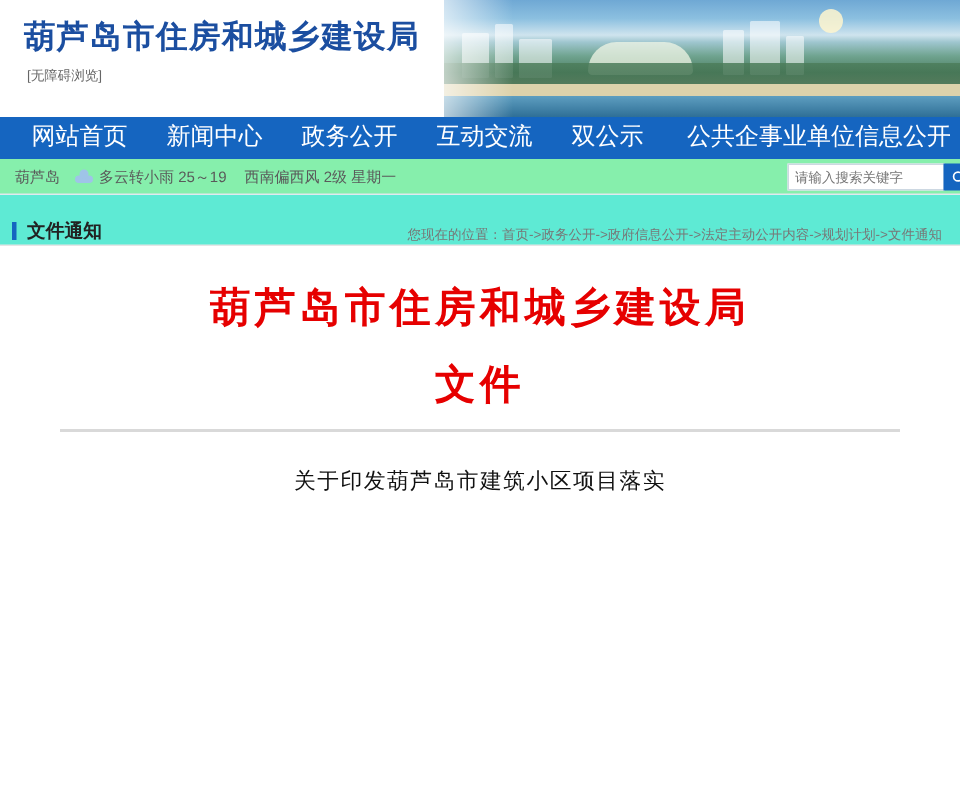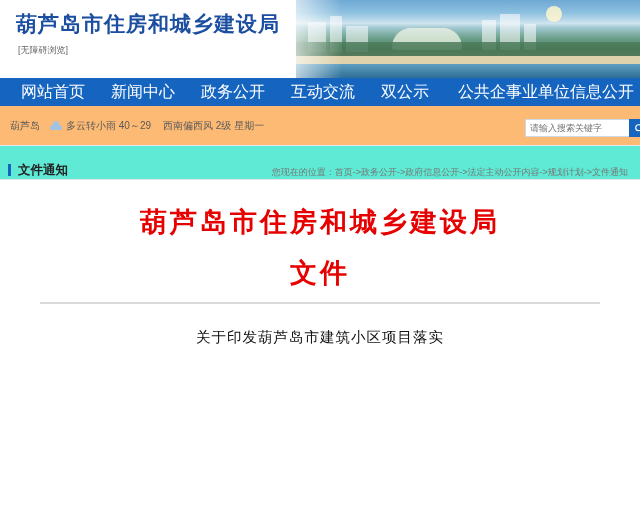--- a/index.html
+++ b/index.html
@@ -121,22 +121,22 @@
     font-size: 16px;
     padding: 0 13px;
     line-height: 28px;
     white-space: nowrap;
     cursor: pointer;
   }
   .nav-item.wide { padding: 0 16px; }
 
   
   .subbar {
-    height: 40px;
-    background: #fdba74;
+    height: 24px;
+    background: #86efac;
     border-bottom: 1px solid #e2e8ee;
     display: flex;
     align-items: center;
     padding: 0 10px;
     box-sizing: border-box;
     font-size: 10px;
     color: #5a5a5a;
     position: relative;
   }
   .subbar .city { margin-right: 10px; white-space: nowrap; }
@@ -160,21 +160,21 @@
     left: 3px; bottom: 3px;
     width: 6px; height: 6px;
     background: #9fc4e8;
     border-radius: 50%;
   }
   .subbar .weather { white-space: nowrap; margin-right: 12px; }
   .subbar .wind { white-space: nowrap; }
   .search-box {
     position: absolute;
     right: 10px;
-    top: 13px;
+    top: 3px;
     width: 105px;
     height: 18px;
     border: 1px solid #cdd8e2;
     background: #ffffff;
     display: flex;
     align-items: center;
     box-sizing: border-box;
   }
   .search-box input {
     border: none;
@@ -293,21 +293,21 @@
     <div class="nav-item">新闻中心</div>
     <div class="nav-item">政务公开</div>
     <div class="nav-item">互动交流</div>
     <div class="nav-item">双公示</div>
     <div class="nav-item wide">公共企事业单位信息公开</div>
   </div>
 
   <div class="subbar">
     <span class="city">葫芦岛</span>
     <span class="cloud-icon"></span>
-    <span class="weather">多云转小雨 40～29</span>
+    <span class="weather">多云转小雨 25～19</span>
     <span class="wind">西南偏西风 2级 星期一</span>
 
     <div class="search-box">
       <input type="text" placeholder="请输入搜索关键字" style="">
       <div class="search-btn">
         <svg width="11" height="11" viewBox="0 0 16 16">
           <circle cx="6.8" cy="6.8" r="4.3" fill="none" stroke="#ffffff" stroke-width="1.6"></circle>
           <line x1="10" y1="10" x2="14" y2="14" stroke="#ffffff" stroke-width="1.8"></line>
         </svg>
       </div>

